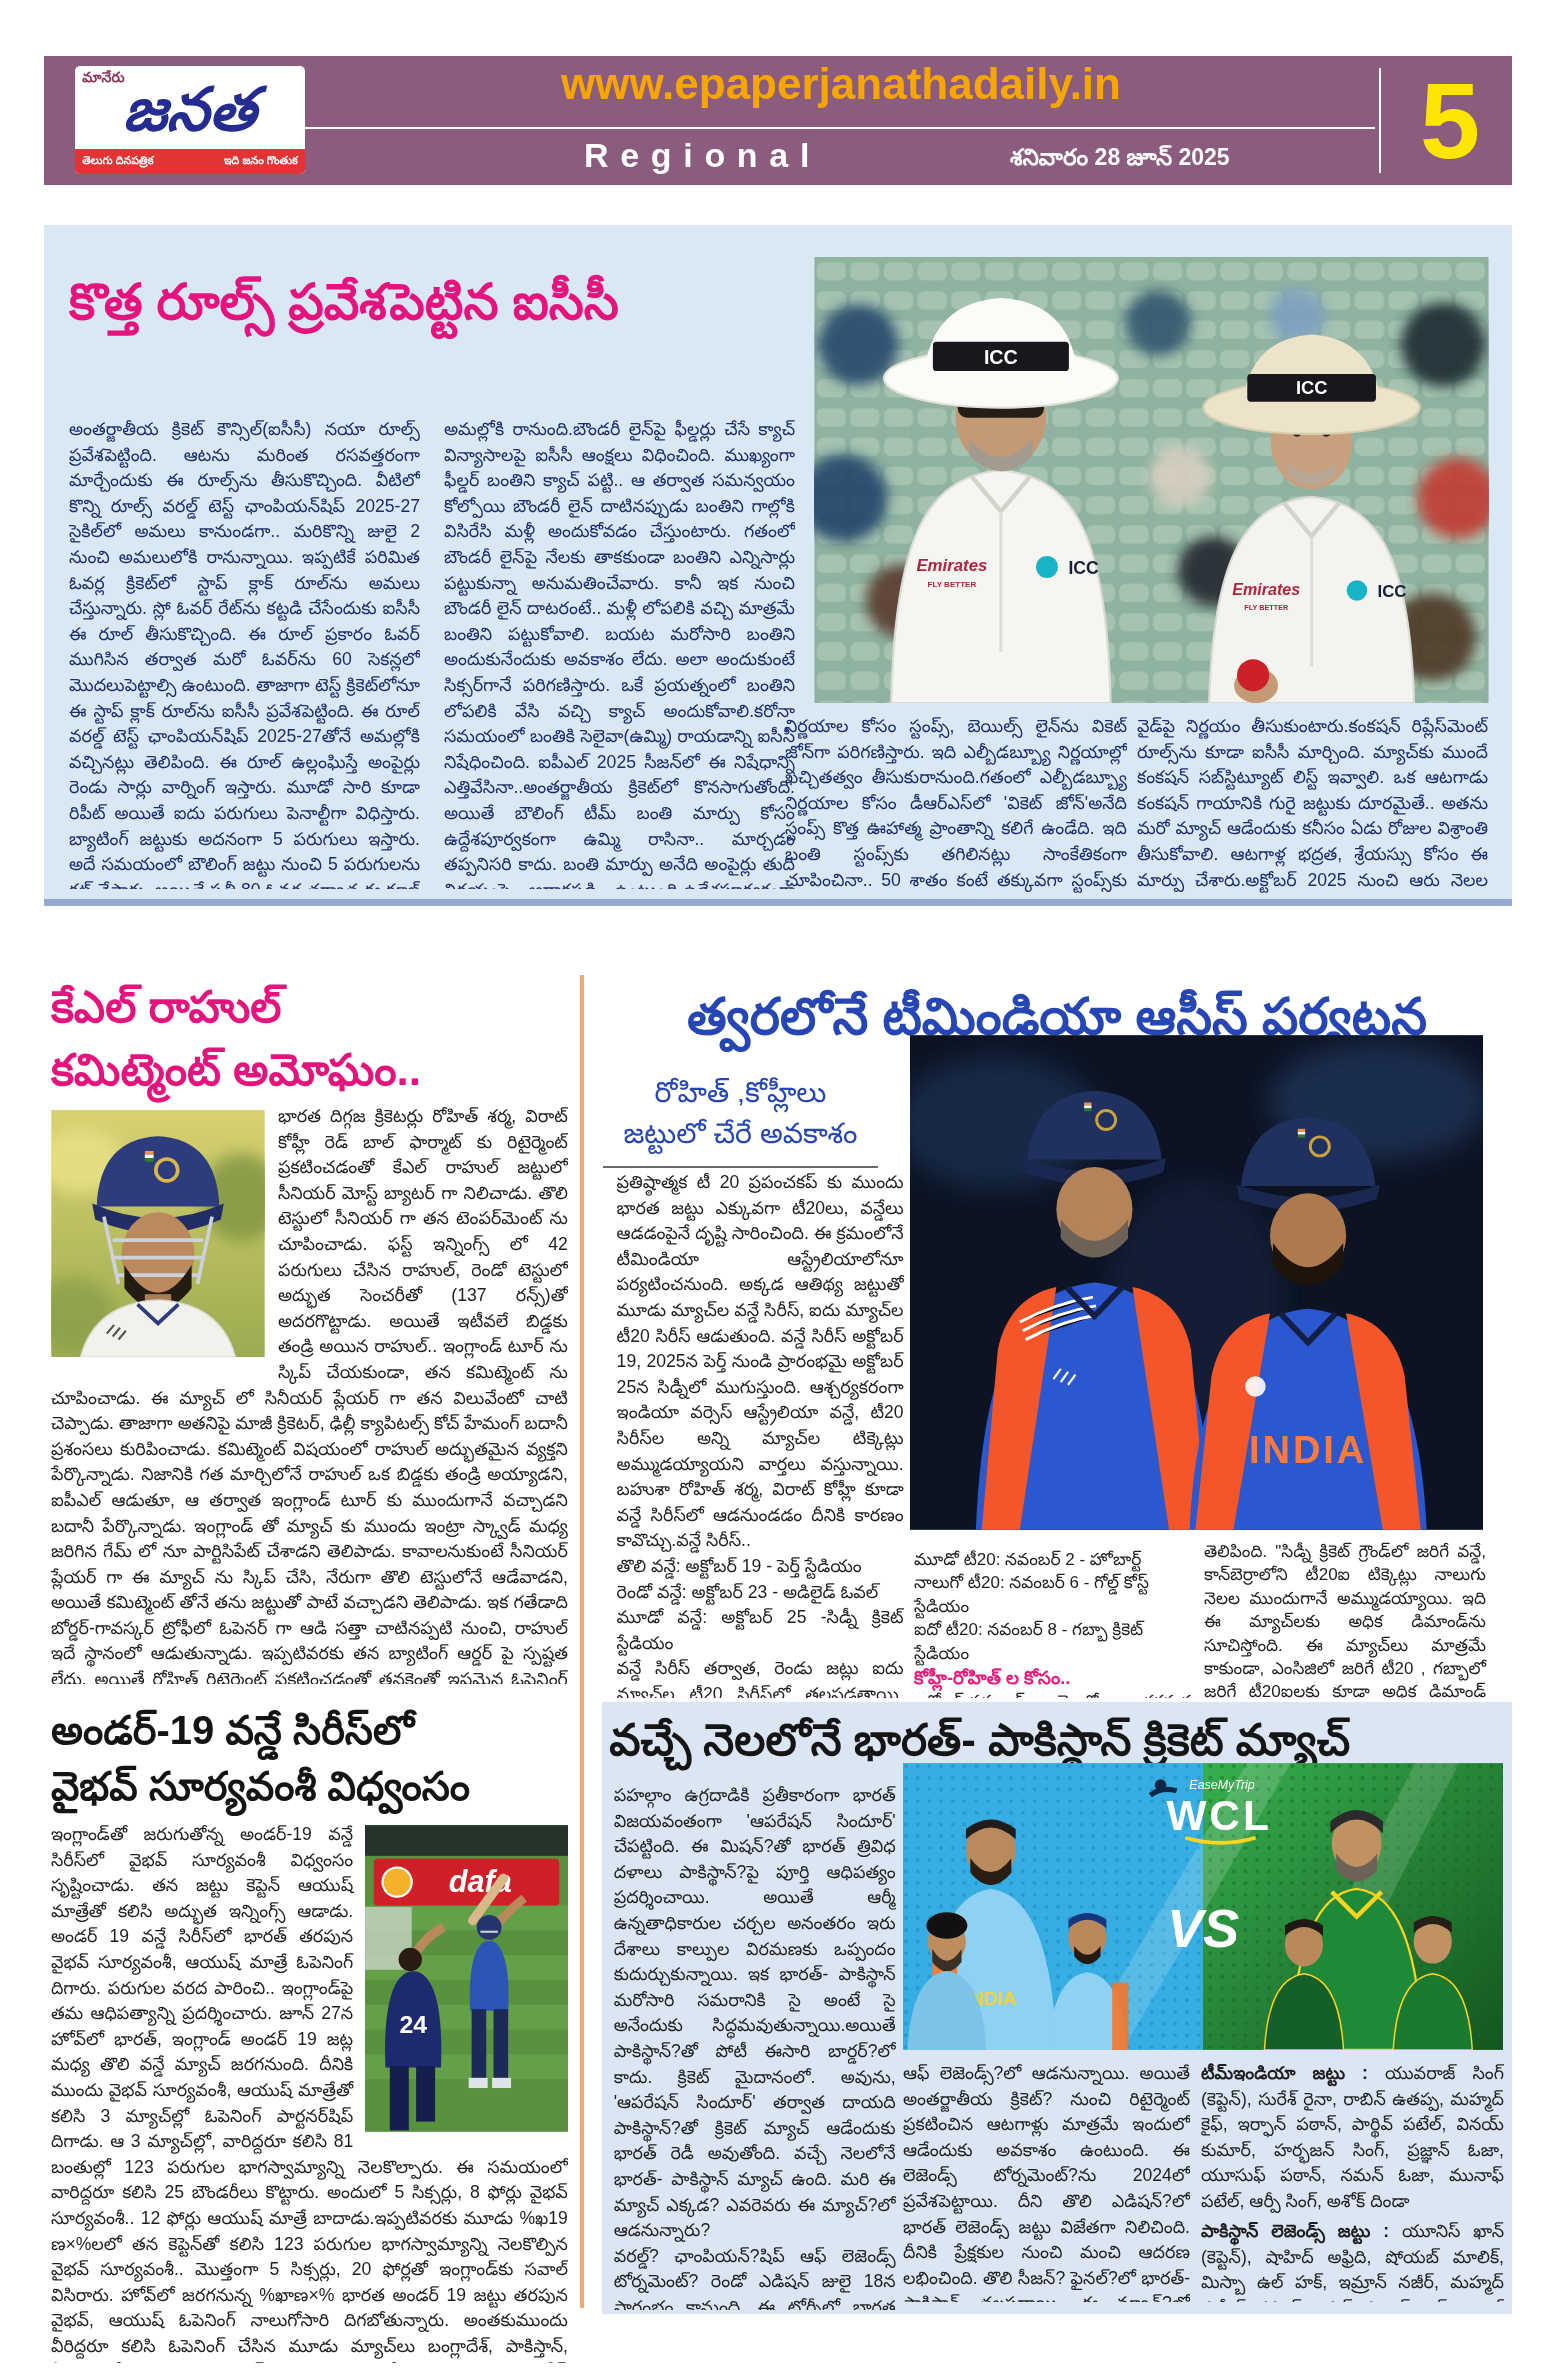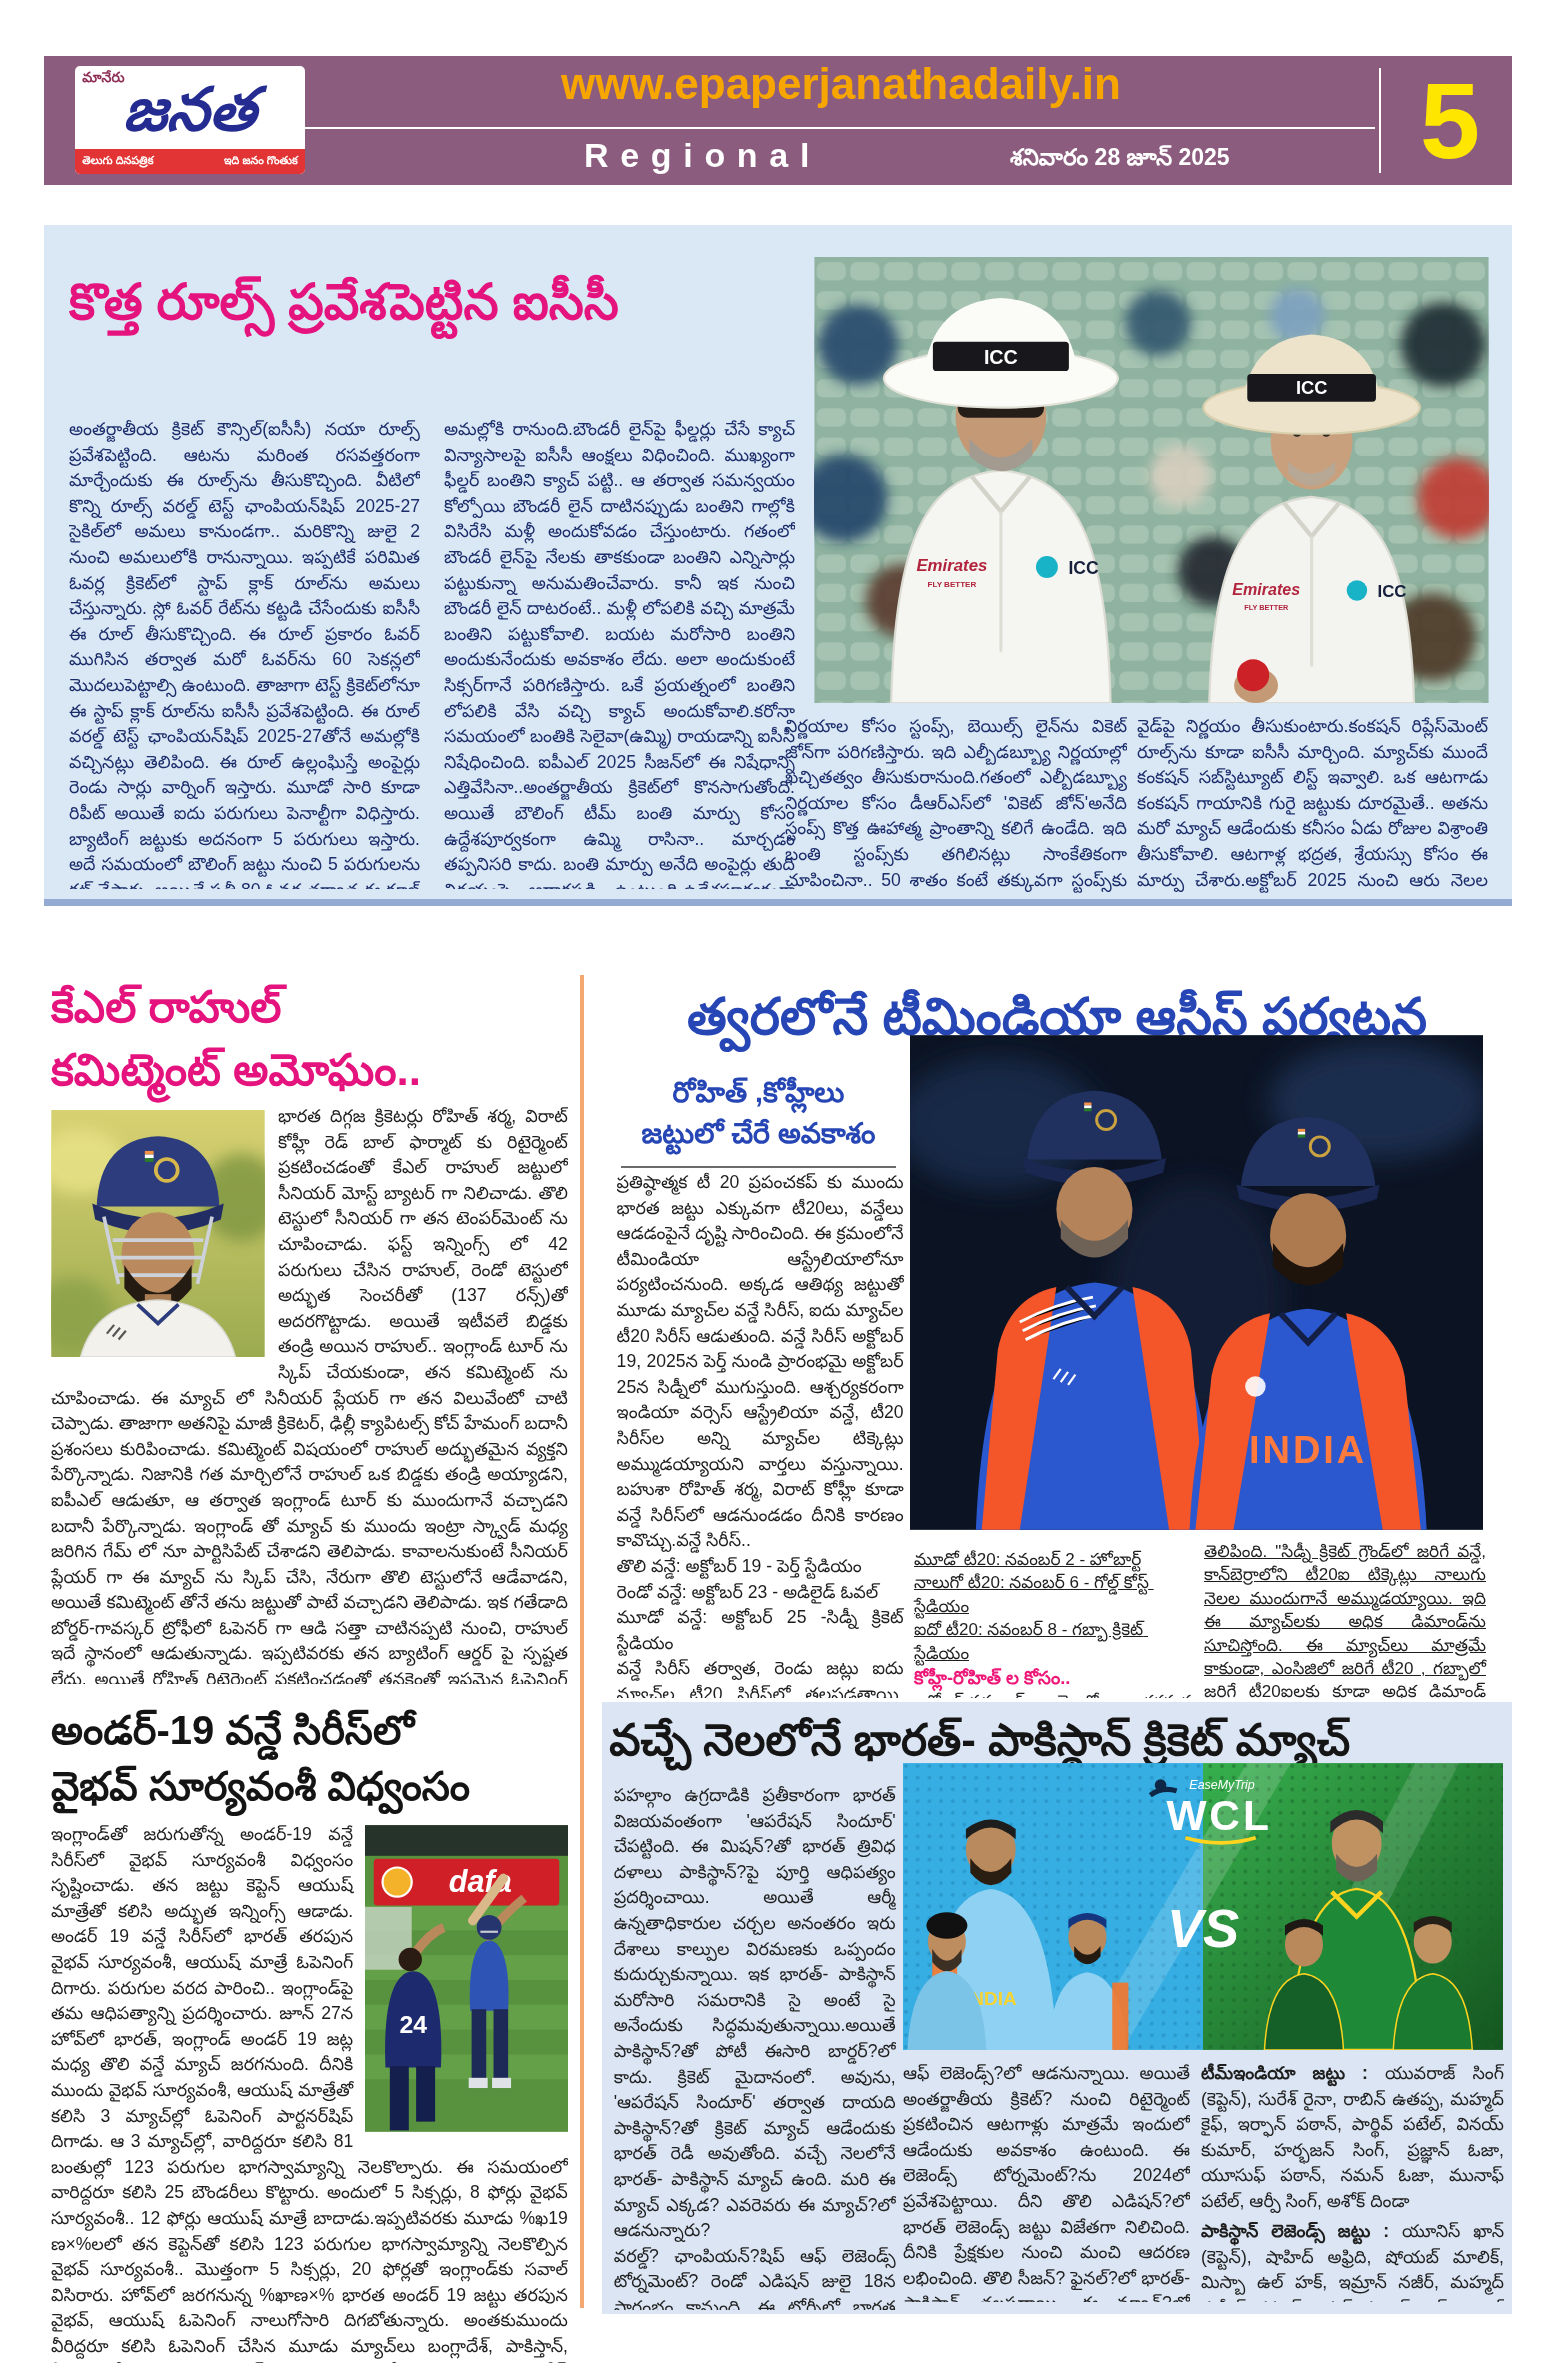--- a/index.html
+++ b/index.html
@@ -42,27 +42,27 @@
   .rahul-body{left:5.9px;top:140px;width:517px;height:580px;}
   .rahul-photo{float:left;width:214px;height:247px;margin:5.9px 13px 5.9px 0;}
   
   .u19{left:45px;top:1692px;width:527px;height:676px;overflow:hidden;}
   .u19-head{left:5.9px;top:1.5px;width:515px;font-size:40px;line-height:56px;font-weight:bold;color:#141414;}
   .u19-body{left:5.9px;top:130px;width:517px;height:541px;}
   .u19-photo{float:right;width:203px;height:307px;margin:2.9px 0 7.3px 11.7px;}
   
   .aus{left:602px;top:978px;width:910px;height:720px;overflow:hidden;}
   .aus-head{left:0;top:1.5px;width:910px;text-align:center;font-size:51px;line-height:73px;font-weight:bold;color:#2646b5;white-space:nowrap;overflow:hidden;}
-  .aus-sub{left:19px;top:86px;width:275px;text-align:center;font-size:28.5px;line-height:41px;font-weight:bold;color:#2646b5;
+  .aus-sub{left:1px;top:86px;width:275px;text-align:center;font-size:28.5px;line-height:41px;font-weight:normal;color:#2646b5;
            border-bottom:2.2px solid #6b6b6b;padding-bottom:11.7px;}
   .aus-photo{left:308px;top:57px;width:573px;height:495px;overflow:hidden;}
   .aus-cl{left:14.6px;top:184px;width:287px;height:531px;}
   .aus-cm{left:312px;top:562px;width:284px;height:155px;}
   .aus-cr{left:602px;top:562px;width:282px;height:155px;}
-  .smalltext{font-size:17px;line-height:23.4px;text-decoration:underline;}
+  .smalltext{font-size:17px;line-height:23.4px;}
   .pinklabel{color:#ee1879;font-weight:bold;font-size:18.3px;line-height:25px;}
   
   .indpak{left:602px;top:1702px;width:910px;height:612px;background:#dbe5f3;overflow:hidden;}
   .ip-head{left:7.3px;top:5.9px;width:896px;text-align:left;font-size:44px;line-height:64px;font-weight:bold;color:#151515;white-space:nowrap;overflow:hidden;}
   .ip-c1{left:11.7px;top:73px;width:282px;height:527px;}
   .ip-photo{left:301px;top:61px;width:600px;height:287px;overflow:hidden;}
   .ip-c2{left:301px;top:359px;width:287px;height:241px;}
   .ip-c3{left:599px;top:359px;width:303px;height:241px;}
   .b{font-weight:bold;}
   p.tl{margin:0 0 4.4px 0;}

